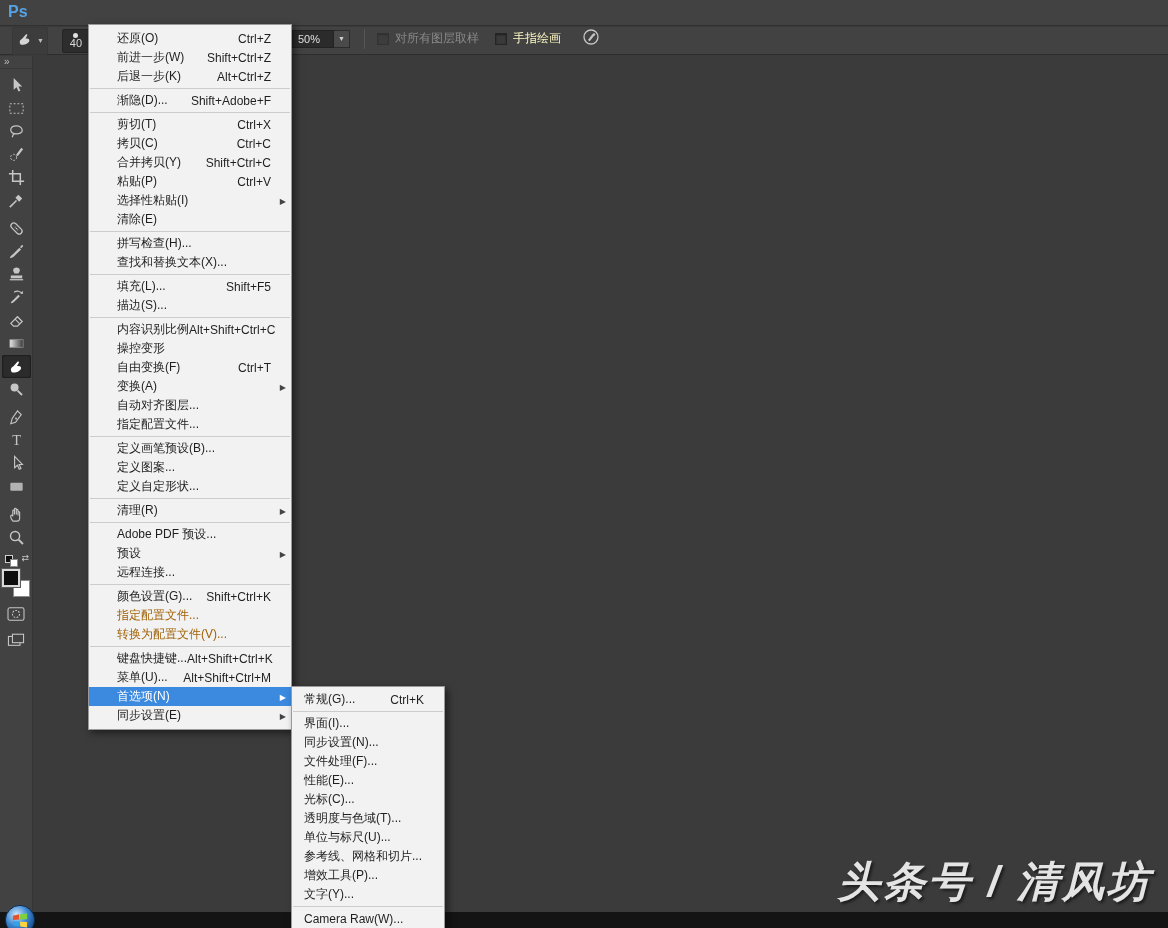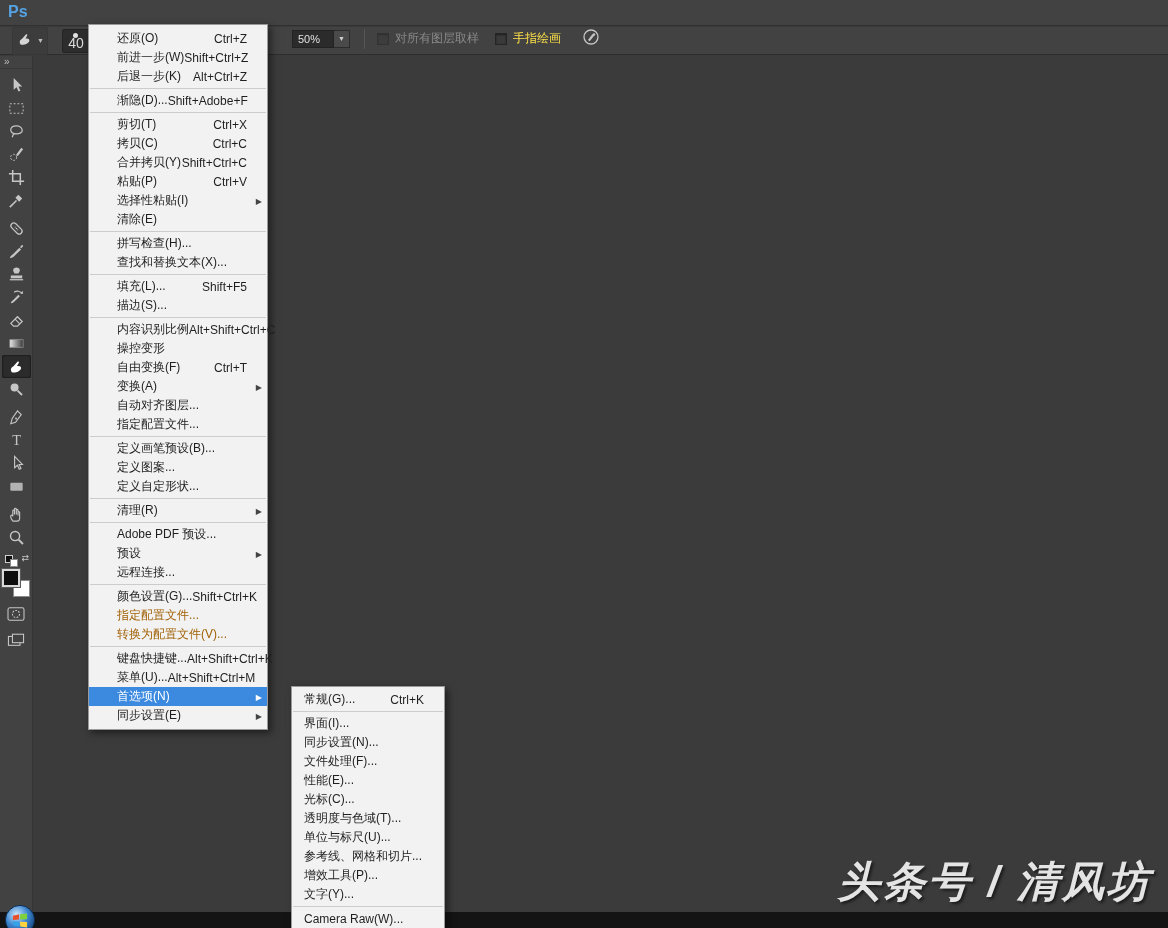--- a/index.html
+++ b/index.html
@@ -30,37 +30,37 @@
   }
   .ob-tool { display:flex; align-items:center; margin-left:12px; padding:2px 3px; border:1px solid #383838; border-radius:2px; background:#3c3c3c; }
   .ob-tool svg { width:18px; height:18px; color:#d6d6d6; }
   .ob-caret { font-size:7px; color:#bdbdbd; margin-left:3px; }
   .ob-brush {
     margin-left:14px; width:28px; height:24px; background:#2d2d2d;
     border:1px solid #242424; border-radius:2px;
     display:flex; flex-direction:column; align-items:center; justify-content:center;
   }
   .ob-dot { width:5px; height:5px; border-radius:50%; background:#e2e2e2; margin-bottom:1px; }
-  .ob-bsize { font-size:14px; color:#dcdcdc; line-height:9px; }
+  .ob-bsize { font-size:11px; color:#dcdcdc; line-height:9px; }
   .ob-right { position:absolute; left:292px; top:0; height:23px; display:flex; align-items:center; }
   .ob-field {
     width:42px; height:18px; background:#2b2b2b; border:1px solid #222;
     color:#e0e0e0; font-size:11px; display:flex; align-items:center; padding-left:5px;
   }
   .ob-drop {
     width:16px; height:18px; background:#4a4a4a; border:1px solid #2c2c2c; border-left:none;
     display:flex; align-items:center; justify-content:center; font-size:7px; color:#cfcfcf;
   }
   .ob-sep { width:1px; height:20px; background:#565656; margin:0 12px 0 14px; }
   .cb {
     width:12px; height:12px; background:#3a3a3a; border:1px solid #252525;
     box-shadow:inset 0 1px 2px rgba(0,0,0,.5); margin-right:6px; flex:0 0 auto;
   }
   .cb.dim { opacity:.55; }
-  .ob-label { font-size:12px; color:#fde047; margin-right:16px; }
+  .ob-label { font-size:12px; color:#fef9c3; margin-right:16px; }
   .ob-label.dim { color:#8a8a8a; }
   .ob-pressure svg { width:20px; height:20px; color:#c4c4c4; margin-left:4px; }
 
   
   .toolbar {
     position:absolute; top:56px; left:0; width:33px; bottom:16px;
     background:#424242; border-right:1px solid #343434; z-index:4;
     display:flex; flex-direction:column; align-items:center;
   }
   .tb-collapse { width:100%; height:13px; color:#bdbdbd; font-size:10px; line-height:11px; padding-left:4px; border-bottom:1px solid #383838; }
@@ -94,21 +94,21 @@
   
   .taskbar { position:absolute; left:0; right:0; bottom:0; height:16px; background:#141414; z-index:2; }
   .start-orb { position:absolute; left:4px; bottom:-8px; width:32px; height:32px; z-index:8; }
 
   
   .menu {
     position:absolute; background:#f2f2f2; border:1px solid #9a9a9a;
     box-shadow:3px 3px 7px rgba(0,0,0,.5);
     font-size:12px; color:#1f1f1f; z-index:20; padding:4px 0;
   }
-  #edit-menu { left:88px; top:24px; width:180px; }
+  #edit-menu { left:88px; top:24px; width:204px; }
   #pref-submenu { left:291px; top:686px; width:154px; padding:3px 0; z-index:21; }
   .menu-item { height:19px; display:flex; align-items:center; padding:0 20px 0 28px; position:relative; white-space:nowrap; }
   #pref-submenu .menu-item { padding-left:12px; }
   .mi-label { flex:0 0 auto; }
   .mi-short { margin-left:auto; }
   .mi-arrow { position:absolute; right:5px; top:50%; transform:translateY(-50%); font-size:8px; color:#444; }
   .menu-item.disabled, .menu-item.disabled .mi-short { color:#a16207; }
   .menu-item.hl { background:#3b8ae0; color:#ffffff; }
   .menu-item.hl .mi-arrow { color:#ffffff; }
   .sep { height:1px; background:#cccccc; margin:2px 1px; }

